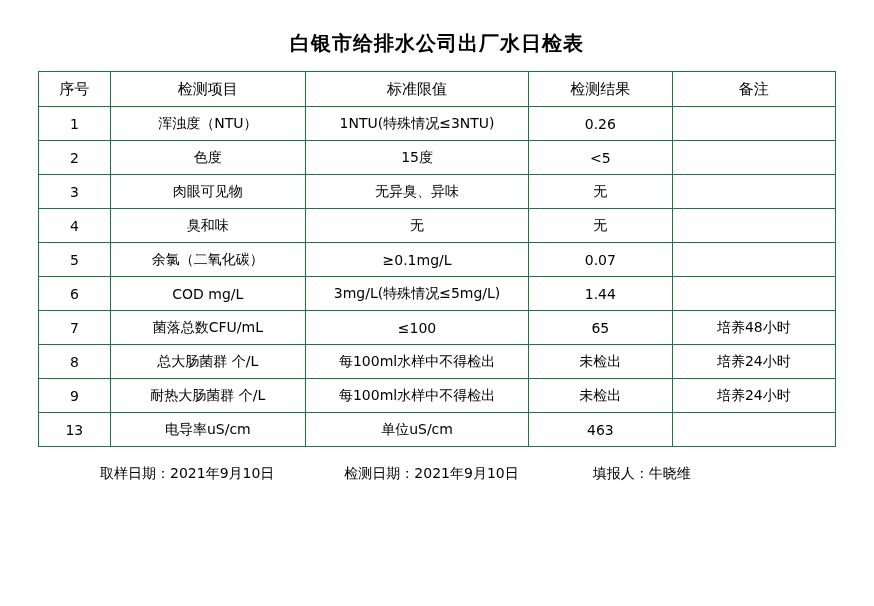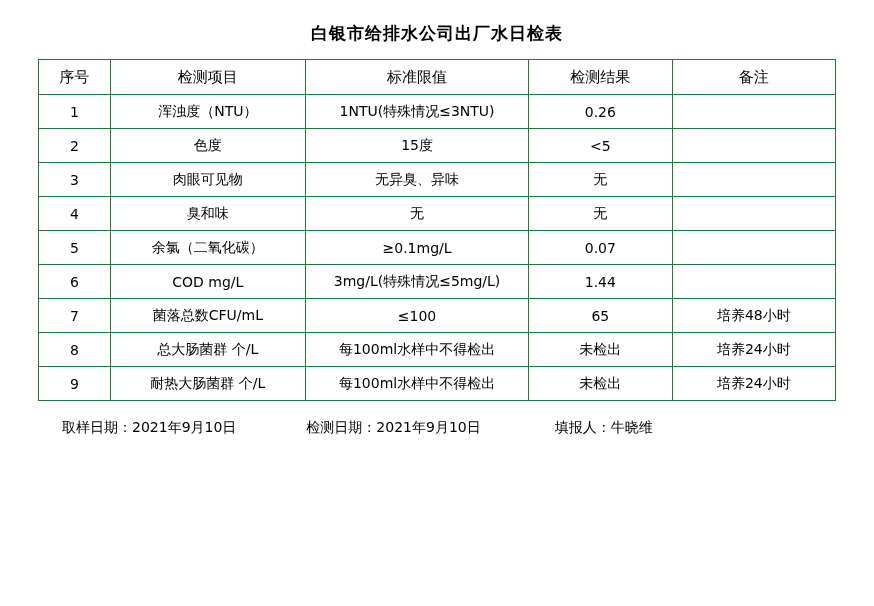--- a/index.html
+++ b/index.html
@@ -16,24 +16,24 @@
   }
   .page {
     position: relative;
     width: 874px;
     height: 606px;
     box-sizing: border-box;
   }
   .doc-title {
     text-align: center;
     font-family: "DejaVu Sans", "Liberation Sans", sans-serif;
-    font-size: 17px;
+    font-size: 20px;
     font-weight: bold;
     letter-spacing: 1px;
-    padding-top: 22px;
+    padding-top: 30px;
     padding-bottom: 14px;
   }
   .table-wrap {
     padding: 0 38px;
   }
   table.report {
     width: 100%;
     border-collapse: collapse;
     table-layout: fixed;
   }
@@ -65,21 +65,21 @@
     font-family: "Liberation Serif", "DejaVu Serif", serif;
     font-size: 14px;
   }
   .footer {
     display: flex;
     padding: 18px 40px 0 40px;
     font-size: 14px;
     font-family: "DejaVu Sans", "Liberation Sans", sans-serif;
   }
   .footer .f-item { white-space: nowrap; }
-  .footer .f-sample { margin-left: 22px; }
+  .footer .f-sample { margin-left: 60px; }
   .footer .f-test { margin-left: 70px; }
   .footer .f-filler { margin-left: 74px; }
 </style>
 </head>
 <body>
 
 <div class="page">
 
   <div class="doc-title">白银市给排水公司出厂水日检表</div>
 
@@ -158,20 +158,27 @@
           <td>未检出</td>
           <td>培养24小时</td>
         </tr>
         <tr>
           <td class="num-cell">9</td>
           <td>耐热大肠菌群 个/L</td>
           <td>每100ml水样中不得检出</td>
           <td>未检出</td>
           <td>培养24小时</td>
         </tr>
+        <tr>
+          <td class="num-cell">13</td>
+          <td>电导率uS/cm</td>
+          <td>单位uS/cm</td>
+          <td class="num-cell">463</td>
+          <td></td>
+        </tr>
       </tbody>
     </table>
   </div>
 
   <div class="footer">
     <span class="f-item f-sample">取样日期：</span>
     <span class="f-item">2021年9月10日</span>
     <span class="f-item f-test">检测日期：</span>
     <span class="f-item">2021年9月10日</span>
     <span class="f-item f-filler">填报人：</span>

